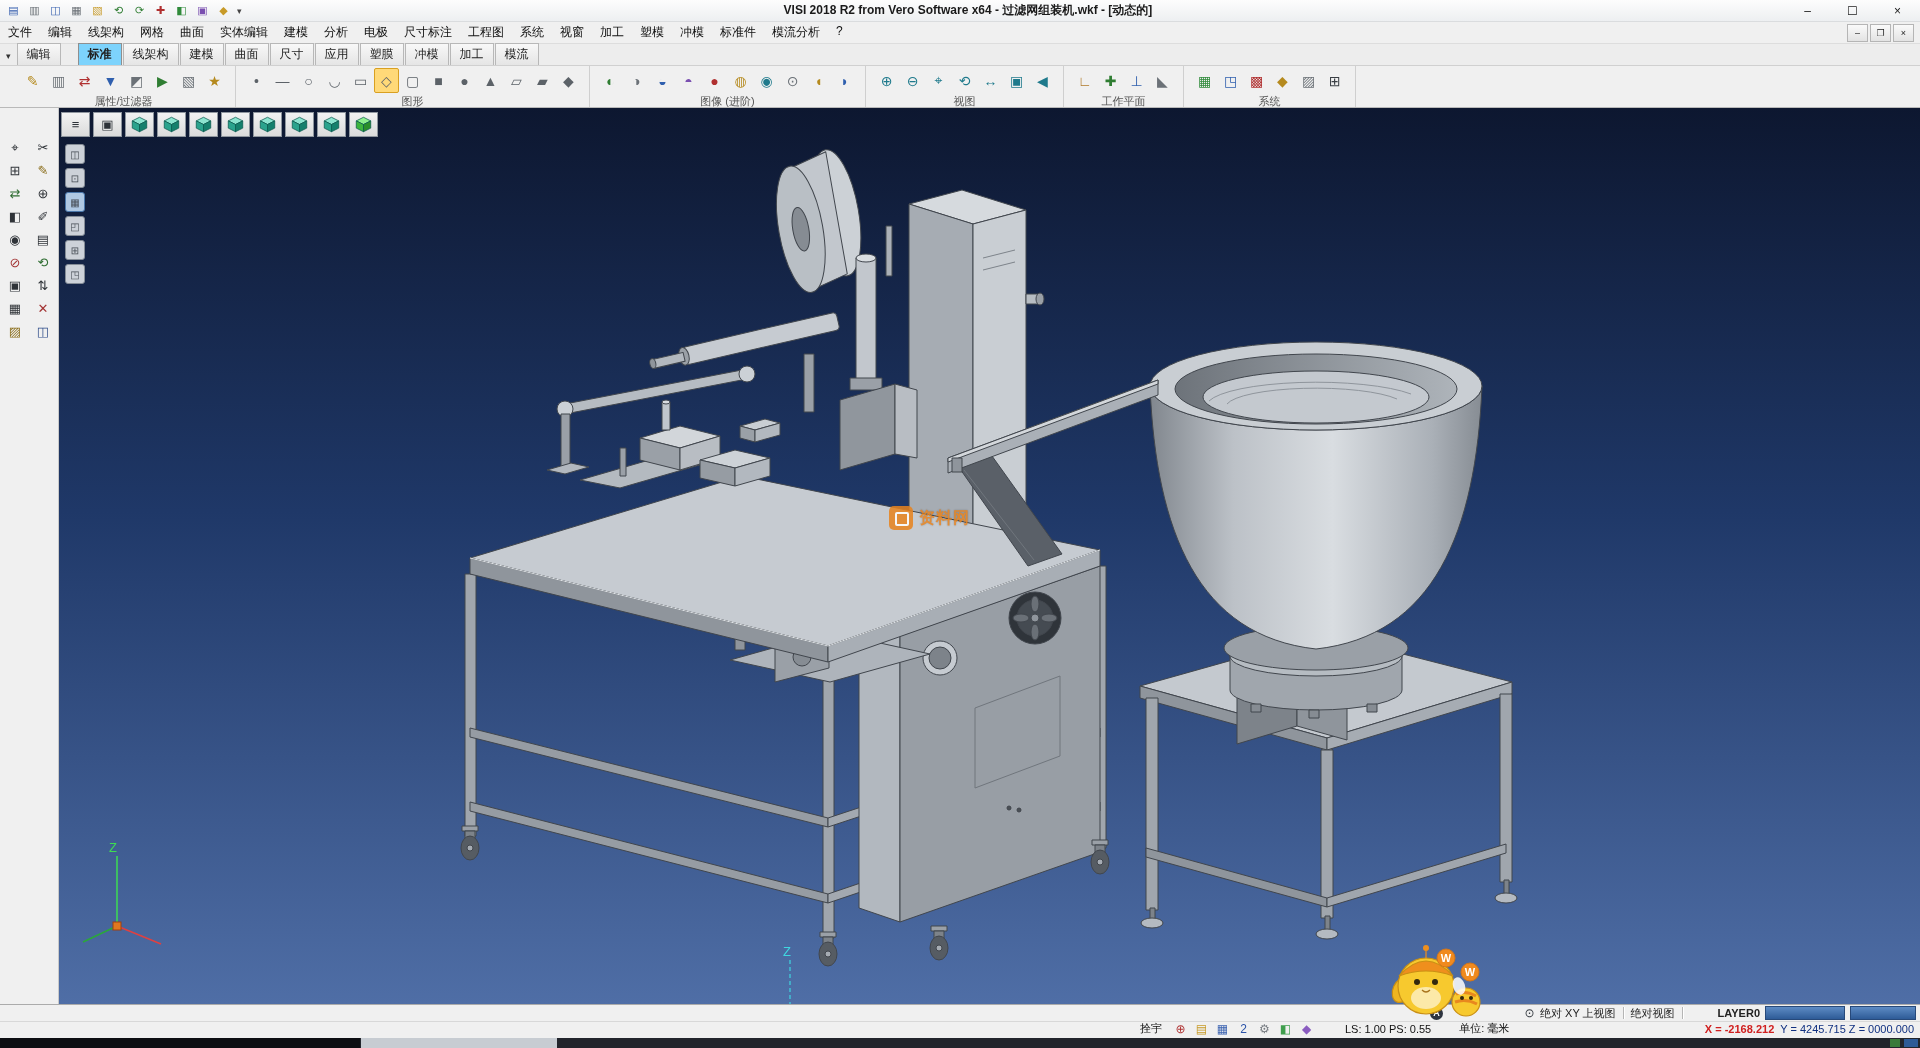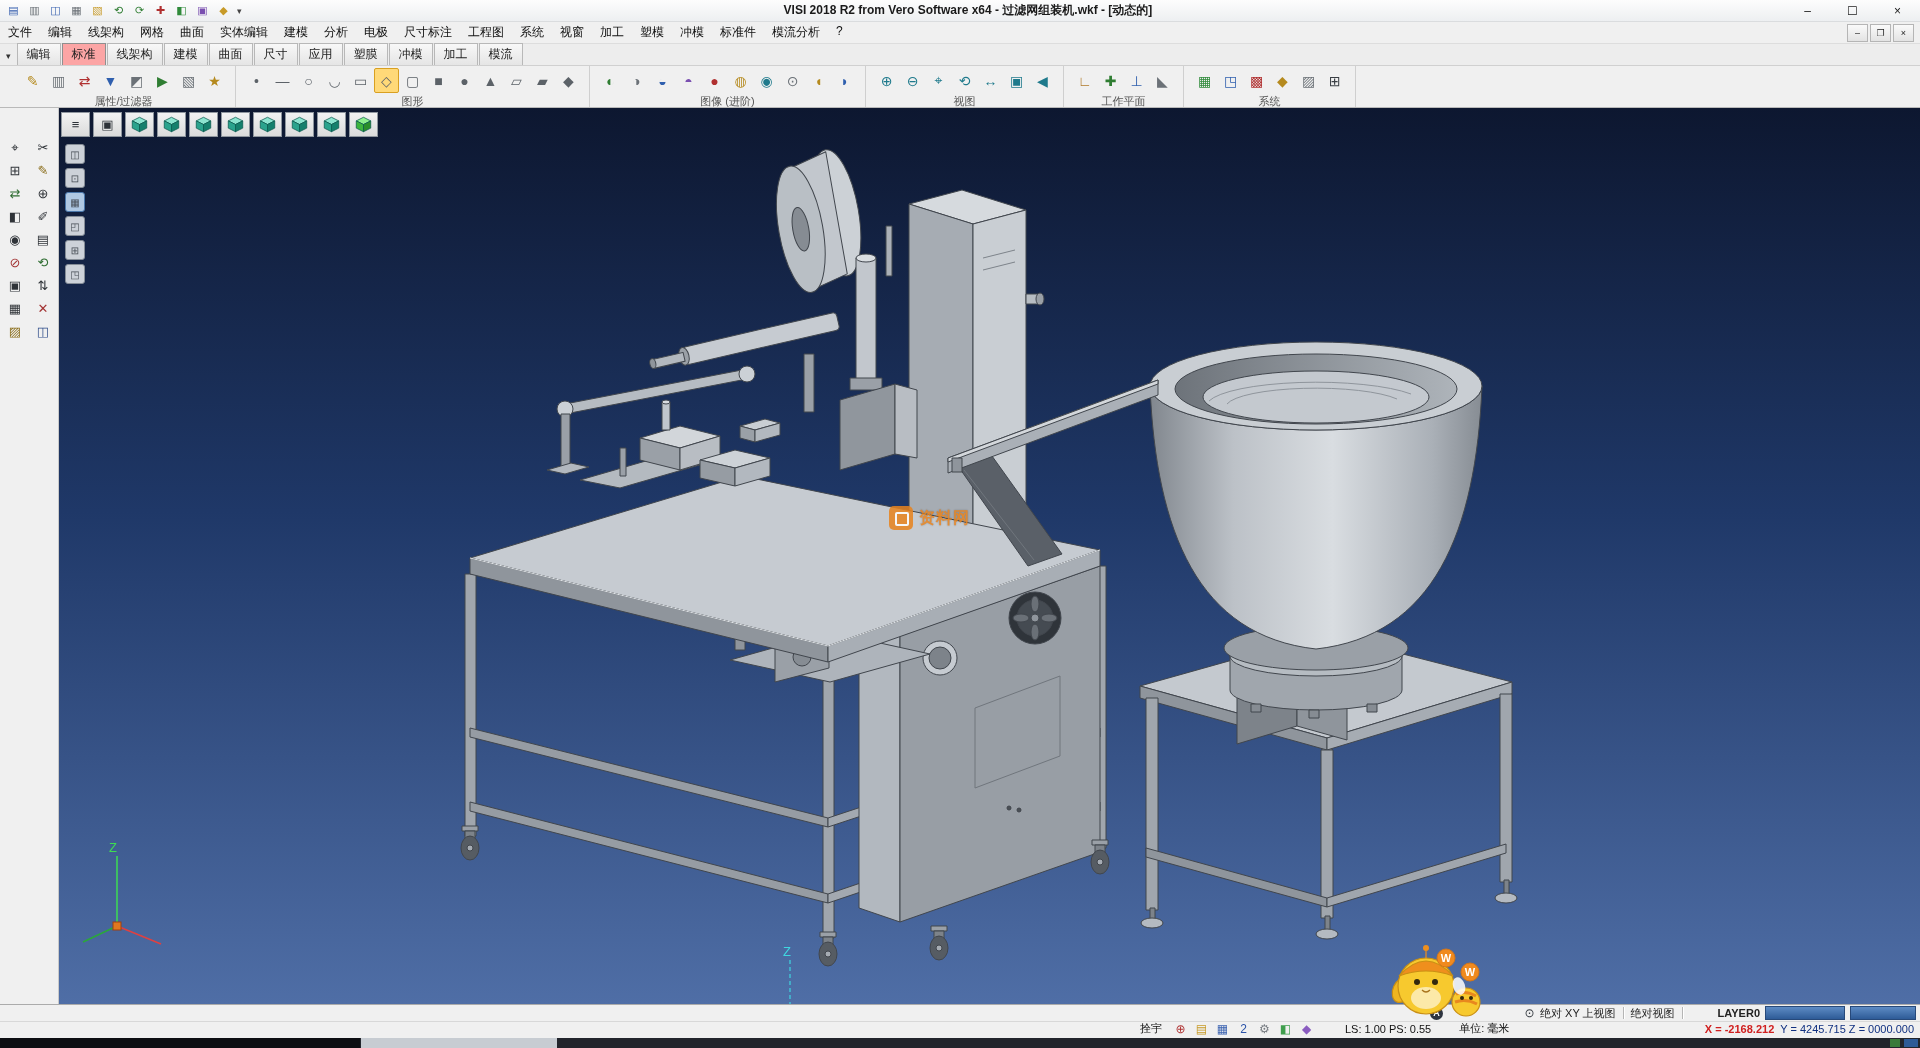--- a/index.html
+++ b/index.html
@@ -25,21 +25,21 @@
   #child-controls{margin-left:auto;display:flex;gap:2px;padding-right:6px;}
   .childbtn{width:19px;height:16px;border:1px solid #b5b5b5;background:linear-gradient(#fafafa,#e3e3e3);
     font-size:9px;display:flex;align-items:center;justify-content:center;color:#222;}
 
   
   #tabbar{position:absolute;top:44px;left:0;width:100%;height:22px;background:#ededed;
     display:flex;align-items:flex-end;padding-left:4px;border-bottom:1px solid #d0d0d0;box-sizing:border-box;}
   #tab-caret{font-size:9px;padding:0 6px 4px 2px;color:#333;}
   .tab{font-size:12px;padding:2px 9px;margin-right:1px;border:1px solid #b8b8b8;border-bottom:none;
     background:linear-gradient(#f8f8f8,#e5e5e5);color:#222;white-space:nowrap;}
-  .tab.active{background:#fca5a5;font-weight:normal;border-color:#8f8f8f;}
+  .tab.active{background:#7dd3fc;font-weight:bold;border-color:#8f8f8f;margin-left:16px;}
 
   
   #ribbon{position:absolute;top:66px;left:0;width:100%;height:42px;background:#f0f0f0;
     border-bottom:1px solid #b9b9b9;display:flex;box-sizing:border-box;padding-left:12px;}
   .ribbon-group{display:flex;flex-direction:column;border-right:1px solid #cfcfcf;padding:2px 8px 0 8px;}
   .ribbon-icons{display:flex;gap:1px;}
   .ricon{width:23px;height:23px;display:flex;align-items:center;justify-content:center;
     font-size:14px;border:1px solid transparent;border-radius:2px;}
   .ricon.active{background:#ffd978;border-color:#d9a021;}
   .ribbon-label{font-size:11px;color:#555;text-align:center;padding-top:1px;white-space:nowrap;}

